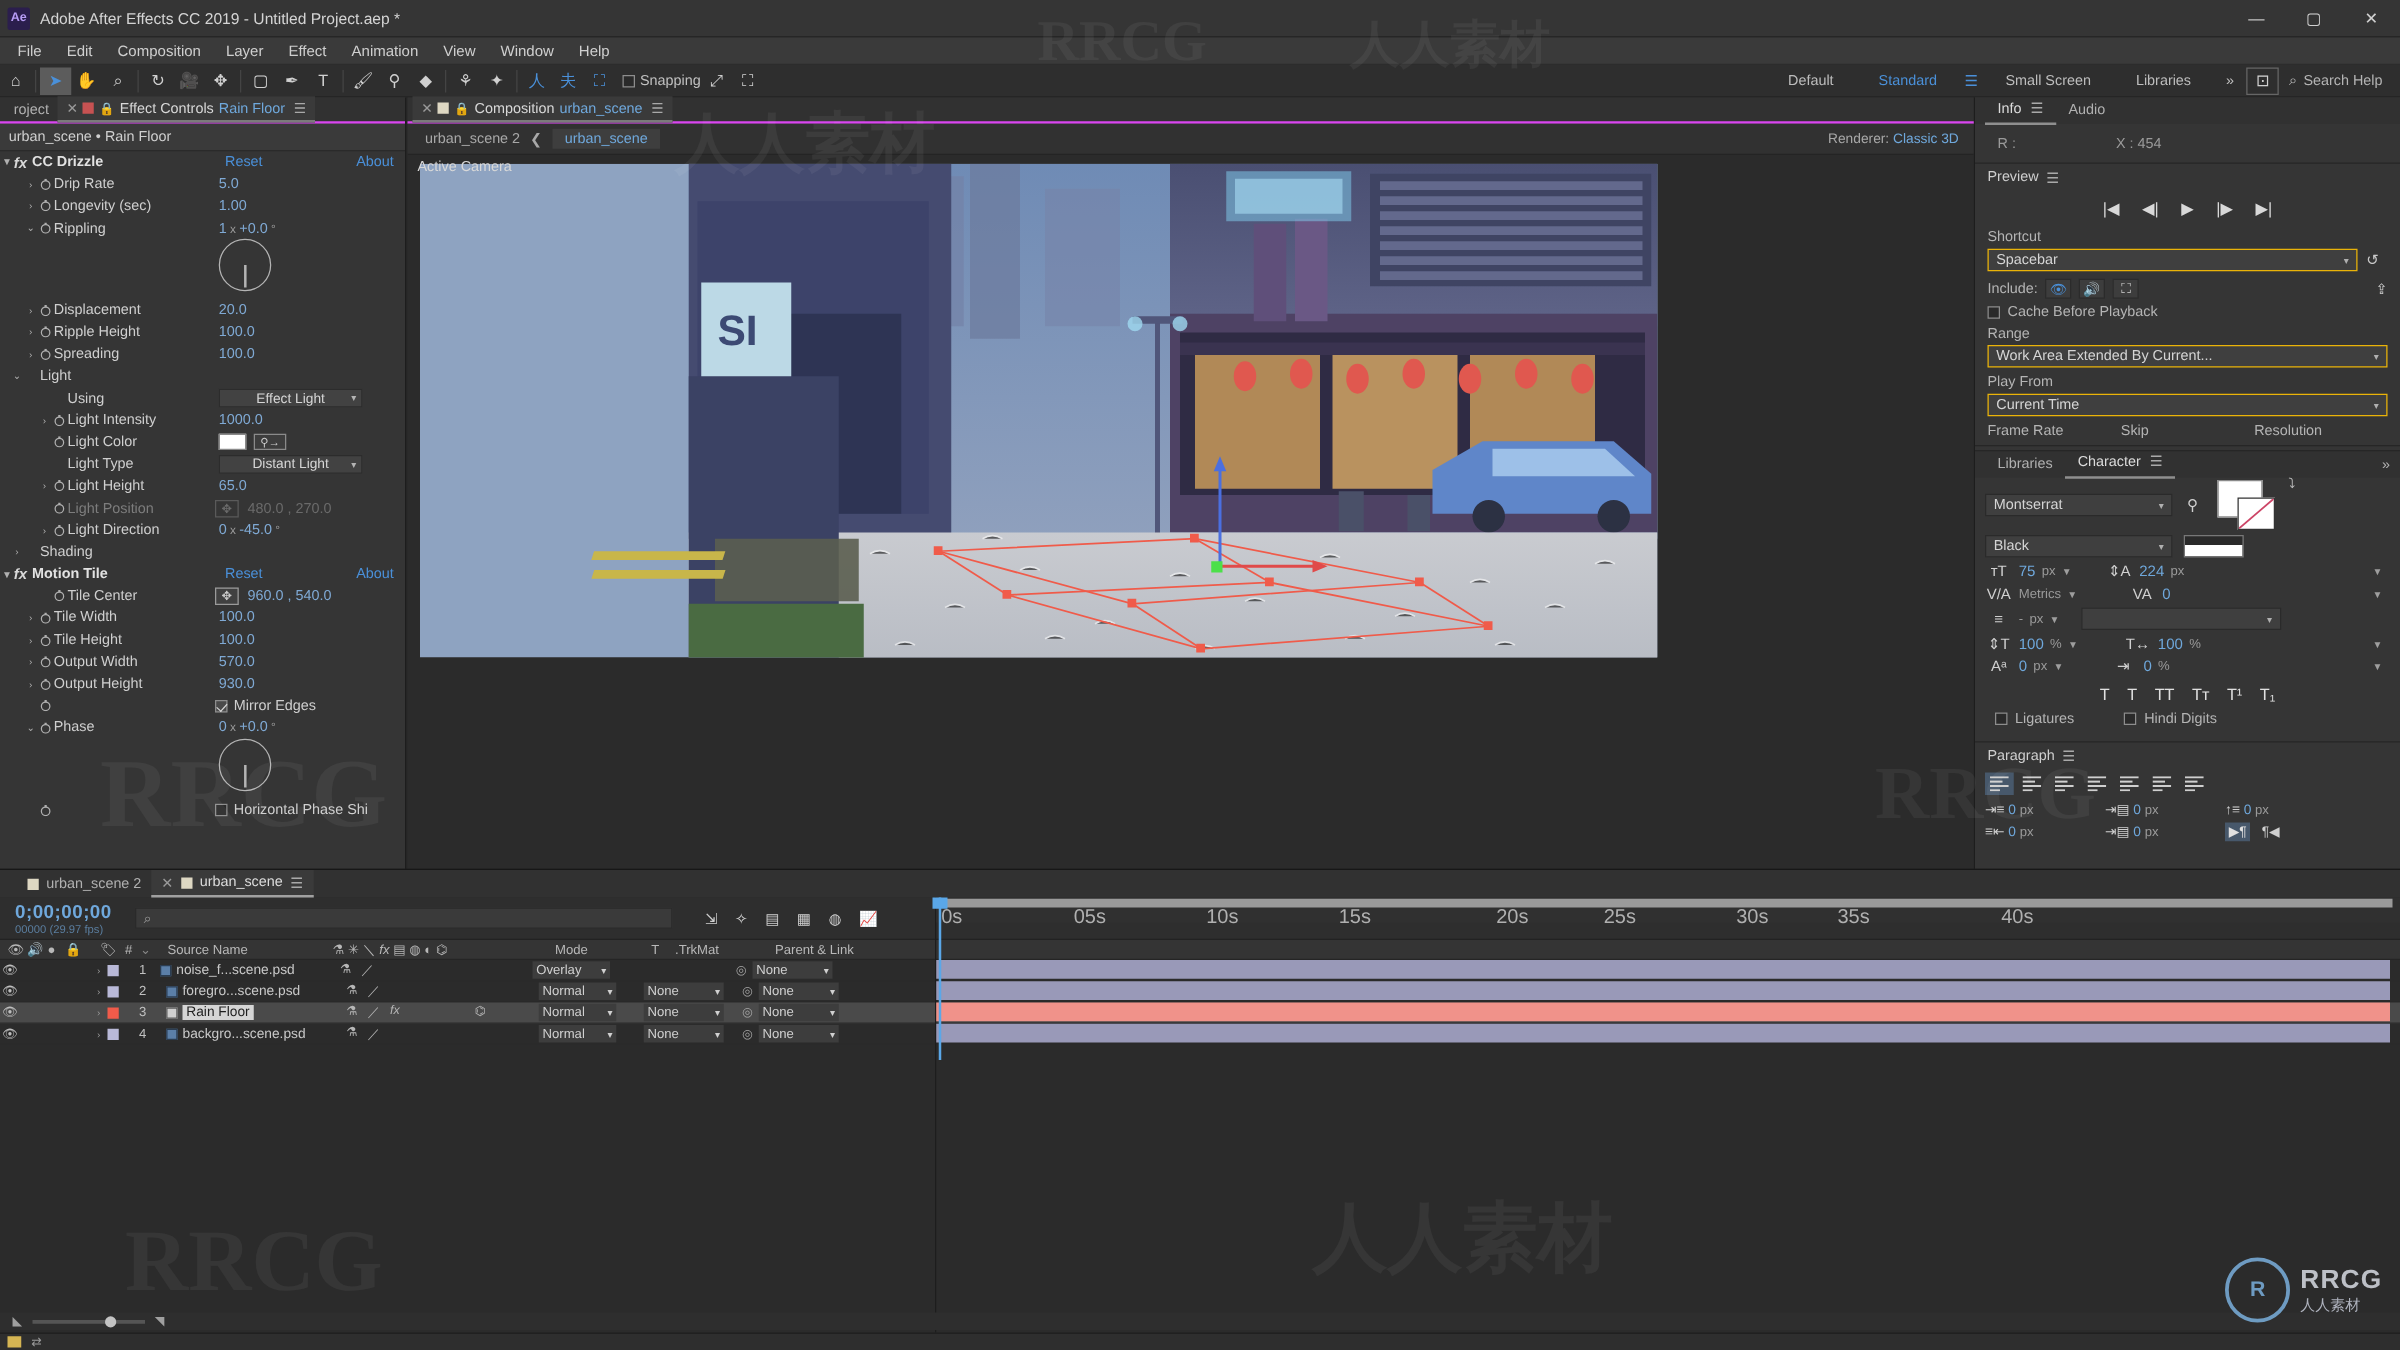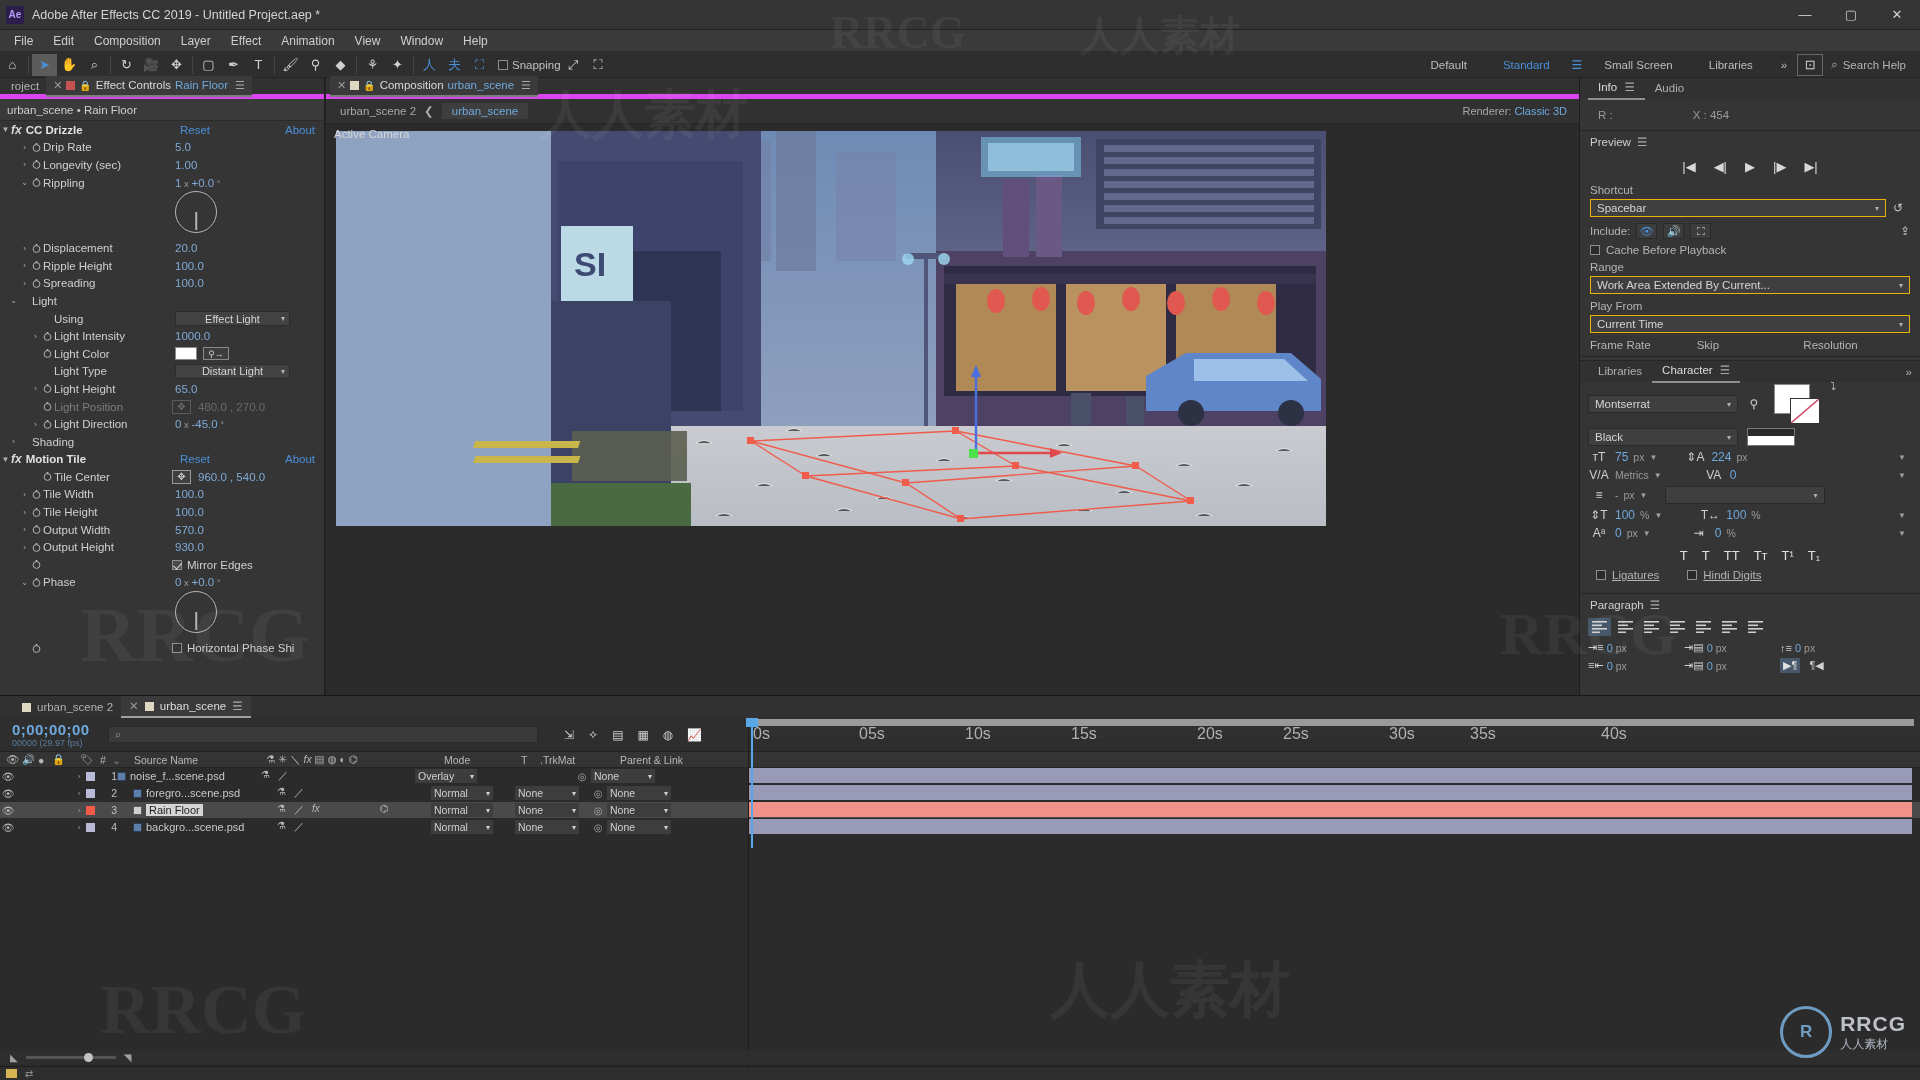--- a/index.html
+++ b/index.html
@@ -44,21 +44,21 @@
   .ws-item { padding:0 18px; font-size:11.5px; color:#bdbdbd; line-height:26px;}
   .ws-item.sel { color:#4a90d9; }
   .ws-hamb { color:#4a90d9; padding:0 4px;}
   .searchhelp { display:flex;align-items:center;gap:5px; padding:0 8px; font-size:11.5px;color:#b4b4b4;}
 
   
   .workspace { position:absolute; left:0; top:78px; right:0; bottom:0; }
 
   .panel-tabbar {
     height:21px; background:#313131; display:flex; align-items:center;
-    border-bottom:5px solid #d946ef; font-size:11.5px; padding-left:4px;
+    border-bottom:2px solid #d946ef; font-size:11.5px; padding-left:4px;
   }
   .ptab { display:flex;align-items:center;gap:4px; padding:0 7px; height:21px; color:#b2b2b2;}
   .ptab.active { background:#3a3a3a; color:#d8d8d8; }
   .ptab .sq { width:9px;height:9px;background:#c75252; display:inline-block;}
   .ptab .sq.beige{background:#ded8c3;}
   .ptab .x { color:#9a9a9a;font-size:11px;}
   .ptab .hl { color:#6fa8dc; }
   .ptab .menu-ic { color:#a9a9a9; font-size:11px; margin-left:3px;}
   .tab-underline { border-bottom:2px solid #7b7b7b; }
 
@@ -918,21 +918,21 @@
         <span class="cv-sm" style="margin-left:auto;margin-right:6px;">▼</span>
       </div>
       <div class="styles-row" id="styles-row">
           <div>T</div>
           <div>T</div>
           <div>TT</div>
           <div>Tᴛ</div>
           <div>T¹</div>
           <div>T₁</div>
         </div>
-      <div style="display:flex;gap:28px;padding:2px 16px;font-size:11.5px;color:#b4b4b4;text-decoration:underline;">
+      <div style="display:flex;gap:40px;padding:2px 16px;font-size:11.5px;color:#b4b4b4;">
         <span style="display:flex;align-items:center;gap:6px;">
           <span class="cb"></span>
           <span>Ligatures</span>
         </span>
         <span style="display:flex;align-items:center;gap:6px;">
           <span class="cb"></span>
           <span>Hindi Digits</span>
         </span>
       </div>
 
@@ -1084,21 +1084,21 @@
 
       <div class="layer-rows" id="layer-rows">
           <div class="lrow">
             <span class="eye" style="width:16px;">👁</span>
             <span class="eye" style="width:16px;"></span>
             <span class="eye" style="width:14px;"></span>
             <span class="eye" style="width:26px;"></span>
             <span class="eye" style="width:14px;color:#9a9a9a;font-size:8px;">›</span>
             <span class="colorchip" style="background:#b9b9d8;margin-right:6px;"></span>
             <span class="lnum">1</span>
-            <span class="srcname" style="margin-left:0;width:140px;text-align:center;">
+            <span class="srcname" style="margin-left:11px;width:140px;text-align:center;">
               <span class="box"></span>
               <span>noise_f...scene.psd</span>
             </span>
             <span style="width:154px;display:flex;gap:8px;color:#b6b6b6;font-size:10px;padding-left:4px;">
               <span>⚗</span>
               <span>／</span>
               <span style="width:9px;"></span>
             </span>
             <span class="modecell" style="margin-left:4px;">
               <span>Overlay</span>

